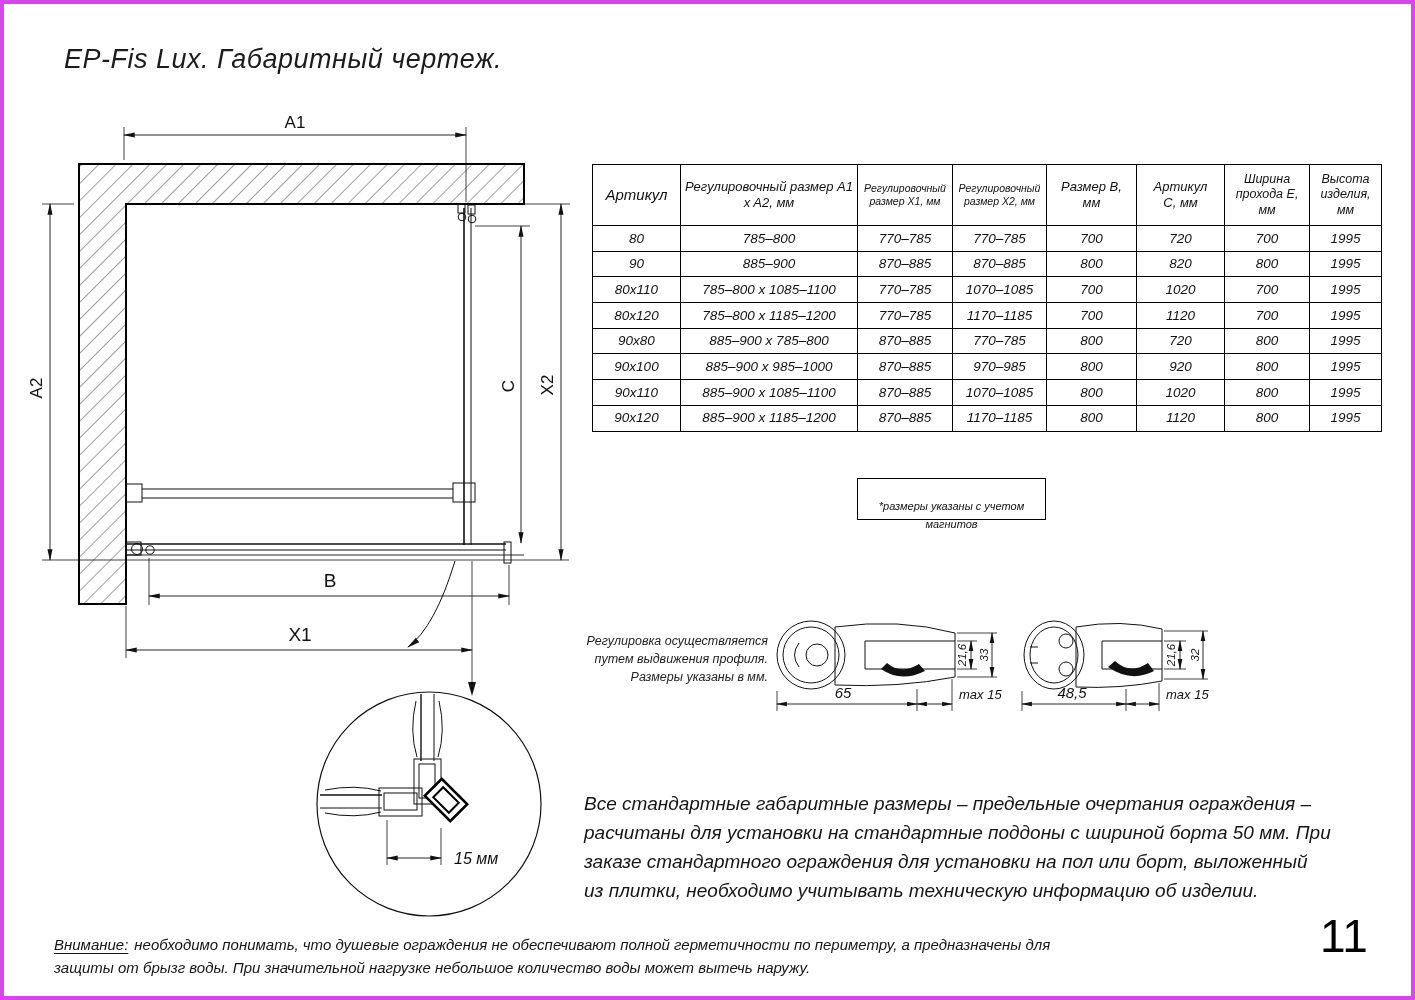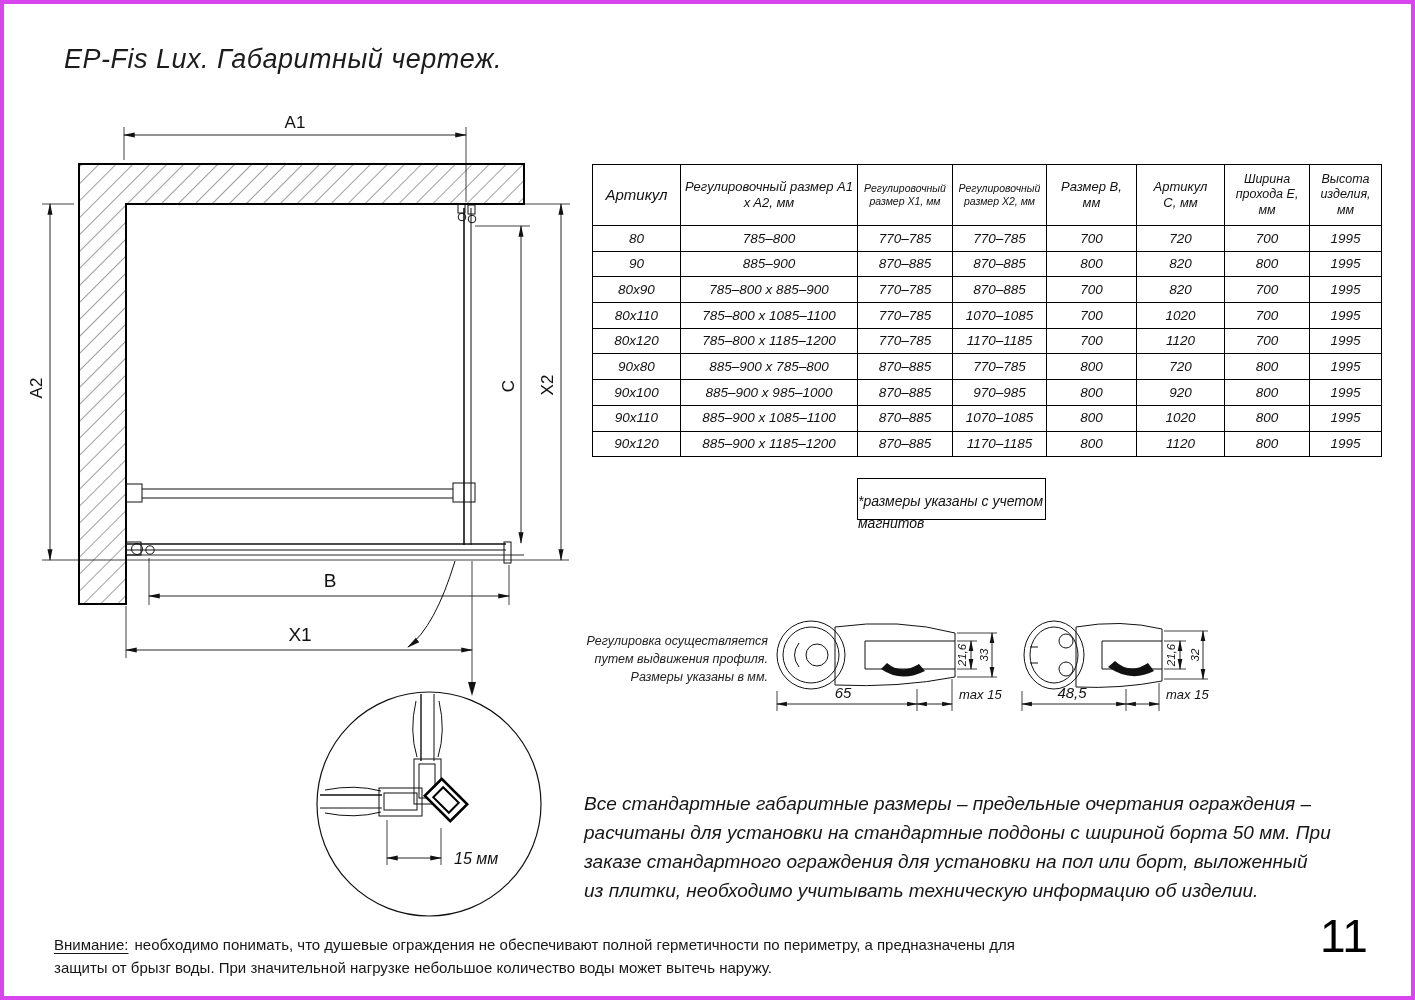--- a/index.html
+++ b/index.html
@@ -13,28 +13,28 @@
   #dim-table th,#dim-table td{border:1px solid #000;text-align:center;vertical-align:middle;
              font-style:italic;font-weight:normal;padding:0 4px;overflow:hidden;}
   #dim-table th{height:60px;line-height:1.25;}
   #dim-table td{height:24.7px;font-size:13.5px;line-height:1;}
   #dim-table th:nth-child(1){font-size:15px;}
   #dim-table th:nth-child(2){font-size:13px;}
   #dim-table th:nth-child(3),#dim-table th:nth-child(4){font-size:10.5px;}
   #dim-table th:nth-child(5),#dim-table th:nth-child(6){font-size:13px;padding:0 14px;}
   #dim-table th:nth-child(7),#dim-table th:nth-child(8){font-size:12.5px;padding:0 8px;}
   #table-footnote{position:absolute;left:853px;top:474px;width:189px;height:42px;border:1.5px solid #000;
-             background:#fff;font-size:14px;font-style:italic;line-height:1.6;
-             padding-top:11px;box-sizing:border-box;}
+             background:#fff;font-size:11px;font-style:italic;text-align:center;line-height:1.6;
+             padding-top:19px;box-sizing:border-box;}
   
   #adjustment-note{position:absolute;left:572px;top:628px;width:192px;text-align:right;
              font-size:12.5px;font-style:italic;line-height:1.45;color:#222;}
   #info-paragraph{position:absolute;left:580px;top:742px;width:748px;font-size:19px;font-style:italic;
              line-height:1.52;color:#161616;margin-top:44px;}
-  #warning-note{position:absolute;left:50px;top:930px;width:1010px;font-size:15px;
+  #warning-note{position:absolute;left:50px;top:930px;width:1010px;font-size:15px;font-style:italic;
              line-height:1.5;color:#161616;}
   #warning-note .wlabel{text-decoration:underline;text-underline-offset:3px;margin-right:6px;}
   #page-number{position:absolute;left:1316px;top:905px;font-size:46px;color:#000;}
   
   svg{position:absolute;overflow:visible;}
   .ln{stroke:#111;fill:none;}
   .ext{stroke:#111;stroke-width:.8;fill:none;}
   .dim{stroke:#111;stroke-width:.9;fill:none;marker-start:url(#arr);marker-end:url(#arr);}
   .dim2{stroke:#111;stroke-width:.9;fill:none;marker-start:url(#arr2);marker-end:url(#arr2);}
   .thin{stroke:#111;stroke-width:1;fill:none;}
@@ -204,30 +204,20 @@
           <td>90</td>
           <td>885–900</td>
           <td>870–885</td>
           <td>870–885</td>
           <td>800</td>
           <td>820</td>
           <td>800</td>
           <td>1995</td>
         </tr>
         <tr>
-          <td>80x90</td>
-          <td>785–800 x 885–900</td>
-          <td>770–785</td>
-          <td>870–885</td>
-          <td>700</td>
-          <td>820</td>
-          <td>700</td>
-          <td>1995</td>
-        </tr>
-        <tr>
           <td>80x110</td>
           <td>785–800 x 1085–1100</td>
           <td>770–785</td>
           <td>1070–1085</td>
           <td>700</td>
           <td>1020</td>
           <td>700</td>
           <td>1995</td>
         </tr>
         <tr>

